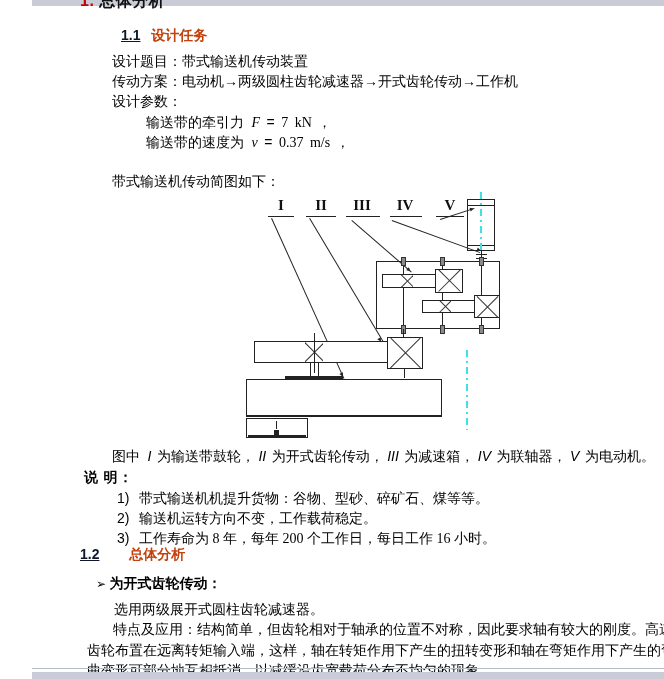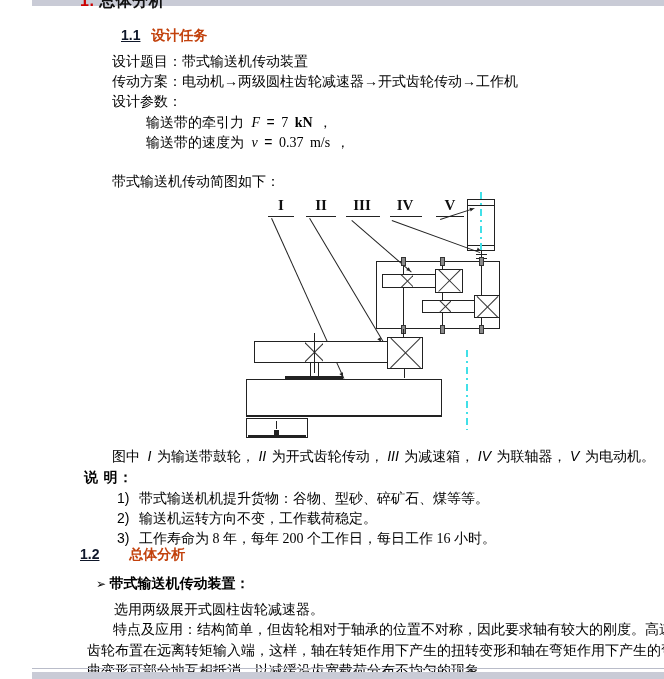--- a/index.html
+++ b/index.html
@@ -219,21 +219,21 @@
 
   <div class="para" style="left:80px; top:52px;">设计题目：带式输送机传动装置</div>
 
   <div class="para" style="left:80px; top:92px;">设计参数：</div>
 
   <div class="para" style="left:114px; top:112px;">
     <span>输送带的牵引力</span>
     <span class="ital" style="margin-left:4px;">F</span>
     <span class="sans" style="margin-left:3px;">=</span>
     <span style="margin-left:3px;">7</span>
-    <span style="margin-left:3px;font-weight:bold;">kN</span>
+    <span style="margin-left:3px;">kN</span>
     <span style="margin-left:2px;">，</span>
   </div>
 
   <div class="para" style="left:114px; top:132px;">
     <span>输送带的速度为</span>
     <span class="ital" style="margin-left:4px;">v</span>
     <span class="sans" style="margin-left:3px;">=</span>
     <span style="margin-left:3px;">0.37</span>
     <span style="margin-left:3px;">m/s</span>
     <span style="margin-left:2px;">，</span>
@@ -358,21 +358,21 @@
     <span style="margin-left:6px;">工作寿命为 8 年，每年 200 个工作日，每日工作 16 小时。</span>
   </div>
 
   <div class="h2" style="left:48px; top:546px;">
     <span class="num">1.2</span>
     <span class="txt" style="margin-left:26px;">总体分析</span>
   </div>
 
   <div class="para bold" style="left:64px; top:574px;">
     <span class="bullet-arrow">➢</span>
-    <span>带式输送机传动装置：</span>
+    <span>为开式齿轮传动：</span>
   </div>
 
   <div class="para" style="left:82px; top:600px;">选用两级展开式圆柱齿轮减速器。</div>
 
   <div class="para wrapblock" style="left:55px; top:620px; width:600px; text-indent:26px;">特点及应用：结构简单，但齿轮相对于轴承的位置不对称，因此要求轴有较大的刚度。高速级齿轮布置在远离转矩输入端，这样，轴在转矩作用下产生的扭转变形和轴在弯矩作用下产生的弯曲变形可部分地互相抵消，以减缓沿齿宽载荷分布不均匀的现象。</div>
 
   <div class="bottom-rule"></div>
   <div class="bottom-strip"></div>
 
 </div>

